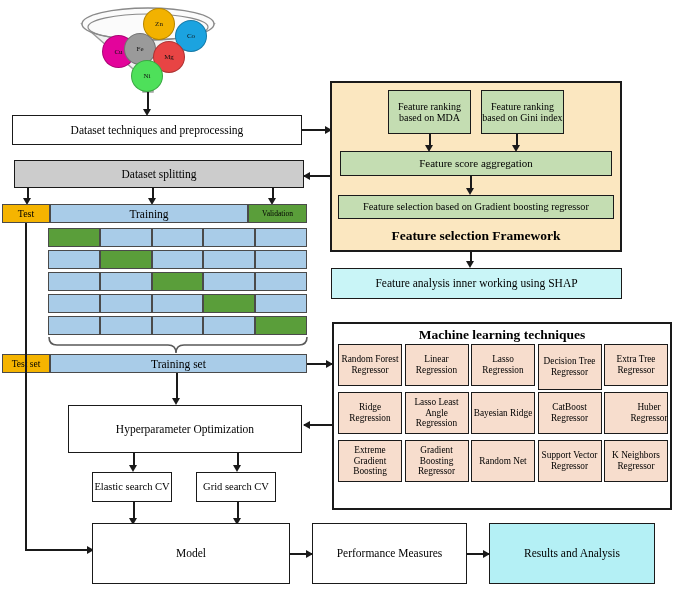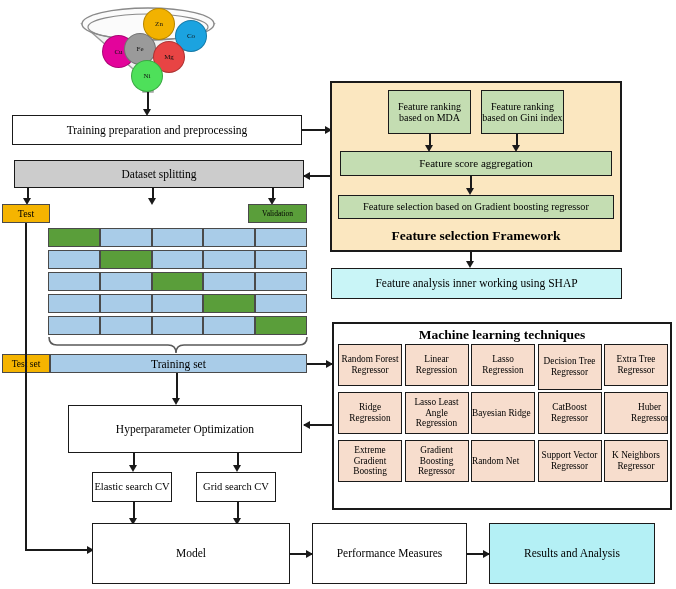--- a/index.html
+++ b/index.html
@@ -19,21 +19,21 @@
       border-top:7px solid #1a1a1a;}
   .ar{border-top:4.5px solid transparent;border-bottom:4.5px solid transparent;
       border-left:7px solid #1a1a1a;}
   .al{border-top:4.5px solid transparent;border-bottom:4.5px solid transparent;
       border-right:7px solid #1a1a1a;}
   .circ{position:absolute;border-radius:50%;display:flex;align-items:center;
         justify-content:center;font-size:7px;color:#111;border:1px solid rgba(0,0,0,.25);}
   .seg{position:absolute;box-sizing:border-box;border:1.3px solid #4a4a4a;
        display:flex;align-items:center;justify-content:center;}
   .mlbox{position:absolute;box-sizing:border-box;border:1.6px solid #1a1a1a;
-         background:#f7ddcd;display:flex;align-items:center;
+         background:#f7ddcd;display:flex;align-items:center;justify-content:center;
          text-align:center;font-size:9.3px;line-height:1.14;}
   .ttl{position:absolute;font-weight:bold;text-align:center;}
 </style>
 </head>
 <body>
 
 <div id="root">
 
   <svg width="676" height="589" style="position:absolute;left:0;top:0;pointer-events:none;">
     <defs></defs>
@@ -59,21 +59,21 @@
     <span>Mg</span>
   </div>
   <div class="circ" style="left:131px;top:60px;width:30px;height:30px;background:#4ee05a;">
     <span>Ni</span>
   </div>
 
   <div class="ln v" style="left:147px;top:92px;height:18px;"></div>
   <div class="arrow ad" style="left:143px;top:109px;"></div>
 
   <div class="box" style="left:12px;top:115px;width:290px;height:30px;font-size:11.5px;">
-    <span>Training preparation and preprocessing</span>
+    <span>Dataset techniques and preprocessing</span>
   </div>
 
   <div class="box" style="left:14px;top:160px;width:290px;height:28px;background:#cccccc;font-size:11.5px;">
     <span>Dataset splitting</span>
   </div>
 
   <div class="ln h" style="left:302px;top:129px;width:28px;"></div>
   <div class="arrow ar" style="left:325px;top:125.5px;"></div>
 
   <div class="ln h" style="left:304px;top:175px;width:26px;"></div>
@@ -81,20 +81,23 @@
 
   <div class="ln v" style="left:27px;top:188px;height:11px;"></div>
   <div class="arrow ad" style="left:23px;top:198px;"></div>
   <div class="ln v" style="left:152px;top:188px;height:11px;"></div>
   <div class="arrow ad" style="left:148px;top:198px;"></div>
   <div class="ln v" style="left:272px;top:188px;height:11px;"></div>
   <div class="arrow ad" style="left:268px;top:198px;"></div>
 
   <div class="seg" style="left:2px;top:204px;width:48px;height:19px;background:#f5b400;font-size:10px;">
     <span>Test</span>
+  </div>
+  <div class="seg" style="left:50px;top:204px;width:198px;height:19px;background:#a9cce8;font-size:11.5px;">
+    <span>Training</span>
   </div>
   <div class="seg" style="left:248px;top:204px;width:59px;height:19px;background:#5a9e3a;font-size:7.5px;">
     <span>Validation</span>
   </div>
 
   <div id="cv-folds">
       <div class="seg" style="left: 48px; top: 228px; width: 51.8px; height: 19px; background: rgb(90, 158, 58);"></div>
       <div class="seg" style="left: 99.8px; top: 228px; width: 51.8px; height: 19px; background: rgb(169, 204, 232);"></div>
       <div class="seg" style="left: 151.6px; top: 228px; width: 51.8px; height: 19px; background: rgb(169, 204, 232);"></div>
       <div class="seg" style="left: 203.4px; top: 228px; width: 51.8px; height: 19px; background: rgb(169, 204, 232);"></div>

